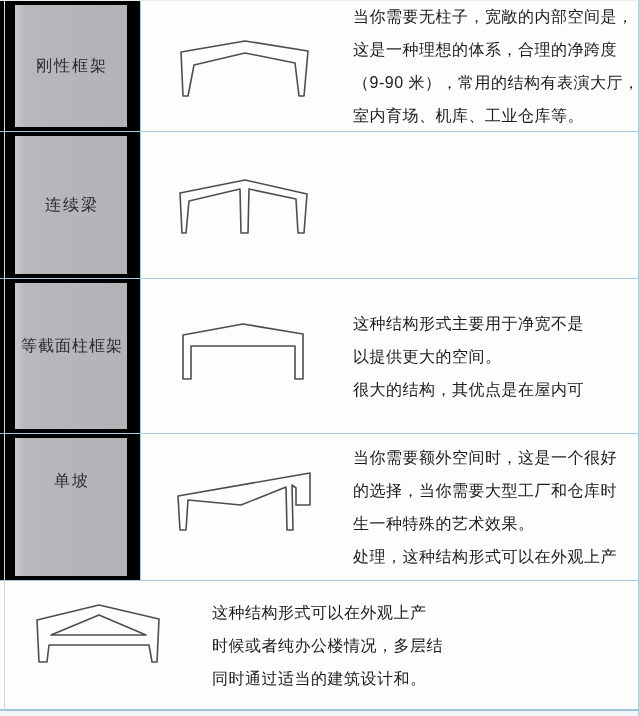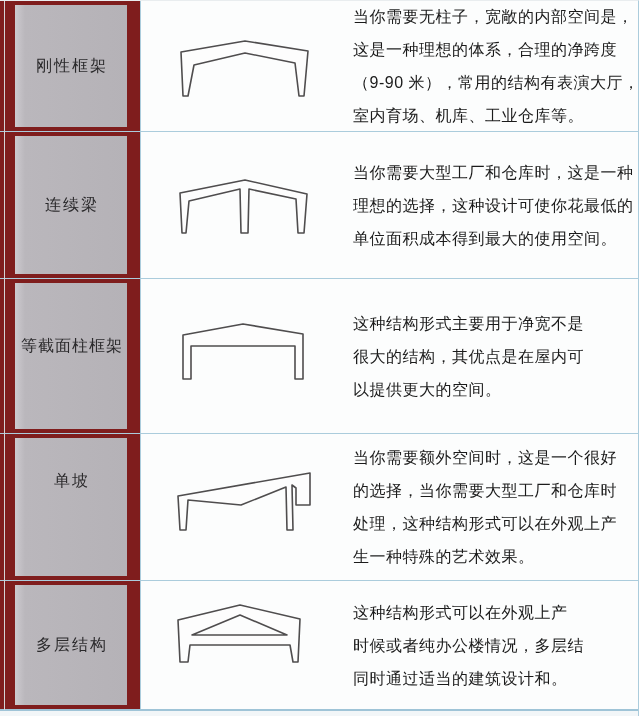--- a/index.html
+++ b/index.html
@@ -44,21 +44,21 @@
   .r4{height:147px;}
   .r5{height:130px;border-bottom:2px solid var(--outer-bottom-border);}
   .bottom-strip{height:5px;background:#f2f6f8;}
 
   .label-cell{
     width:141px;
     flex:0 0 141px;
     border-right:1px solid var(--row-border);
     padding:4px 13px 4px 15px;
     display:flex;
-    background:#7f1d1d;
+    background:#000000;
   }
   .label-block{
     flex:1;
     background:linear-gradient(90deg,#cdcacf 0px,var(--label-bg) 10px,#b5b2b7 100%);
     display:flex;
     align-items:center;
     justify-content:center;
   }
   .label-text{
     font-size:16px;
@@ -135,76 +135,64 @@
       <div class="label-cell">
         <div class="label-block">
           <span class="label-text">连续梁</span>
         </div>
       </div>
       <div class="diagram-cell">
         <svg width="136" height="64" viewBox="0 0 136 64">
           <path class="frame-shape" d="M7,60 L5,20 L70,7 L132,21 L129,60 L123,60 L121,26 L74,16 L73,60 L66,60 L65,16 L14,28 L11,60 Z"></path>
         </svg>
       </div>
-      <div class="text-cell">
-        <div class="desc">
-            <div class="txt-line">当你需要大型工厂和仓库时，这是一种</div>
-            <div class="txt-line">理想的选择，这种设计可使你花最低的</div>
-            <div class="txt-line">单位面积成本得到最大的使用空间。</div>
-          </div>
-      </div>
     </div>
 
     <div class="row r3">
       <div class="label-cell">
         <div class="label-block">
           <span class="label-text">等截面柱框架</span>
         </div>
       </div>
       <div class="diagram-cell">
         <svg width="136" height="64" viewBox="0 0 136 64">
           <path class="frame-shape" d="M8,59 L8,15 L68,4 L128,14 L128,59 L120,59 L120,26 L16,26 L16,59 Z"></path>
         </svg>
       </div>
       <div class="text-cell">
         <div class="desc">
             <div class="txt-line">这种结构形式主要用于净宽不是</div>
+            <div class="txt-line">以提供更大的空间。</div>
             <div class="txt-line">很大的结构，其优点是在屋内可</div>
-            <div class="txt-line">以提供更大的空间。</div>
           </div>
       </div>
     </div>
 
     <div class="row r4">
       <div class="label-cell">
         <div class="label-block">
           <span class="label-text">单坡</span>
         </div>
       </div>
       <div class="diagram-cell">
         <svg width="136" height="64" viewBox="0 0 136 64">
           <path class="frame-shape" d="M3,26 L135,3 L135,35 L121,35 L121,18 L117,15 L118,60 L112,60 L111,17 L66,35 L13,30 L11,60 L5,60 Z"></path>
         </svg>
       </div>
       <div class="text-cell">
         <div class="desc">
             <div class="txt-line">当你需要额外空间时，这是一个很好</div>
             <div class="txt-line">的选择，当你需要大型工厂和仓库时</div>
+            <div class="txt-line">生一种特殊的艺术效果。</div>
             <div class="txt-line">处理，这种结构形式可以在外观上产</div>
-            <div class="txt-line">生一种特殊的艺术效果。</div>
           </div>
       </div>
     </div>
 
     <div class="row r5">
-      <div class="label-cell">
-        <div class="label-block">
-          <span class="label-text">多层结构</span>
-        </div>
-      </div>
       <div class="diagram-cell">
         <svg width="136" height="64" viewBox="0 0 136 64">
           <path class="frame-shape" fill-rule="evenodd" d="M5,60 L3,18 L65,3 L125,17 L123,60 L118,60 L115,43 L15,43 L13,60 Z M17,33 L65,13 L112,33 Z"></path>
         </svg>
       </div>
       <div class="text-cell">
         <div class="desc">
             <div class="txt-line">这种结构形式可以在外观上产</div>
             <div class="txt-line">时候或者纯办公楼情况，多层结</div>
             <div class="txt-line">同时通过适当的建筑设计和。</div>

